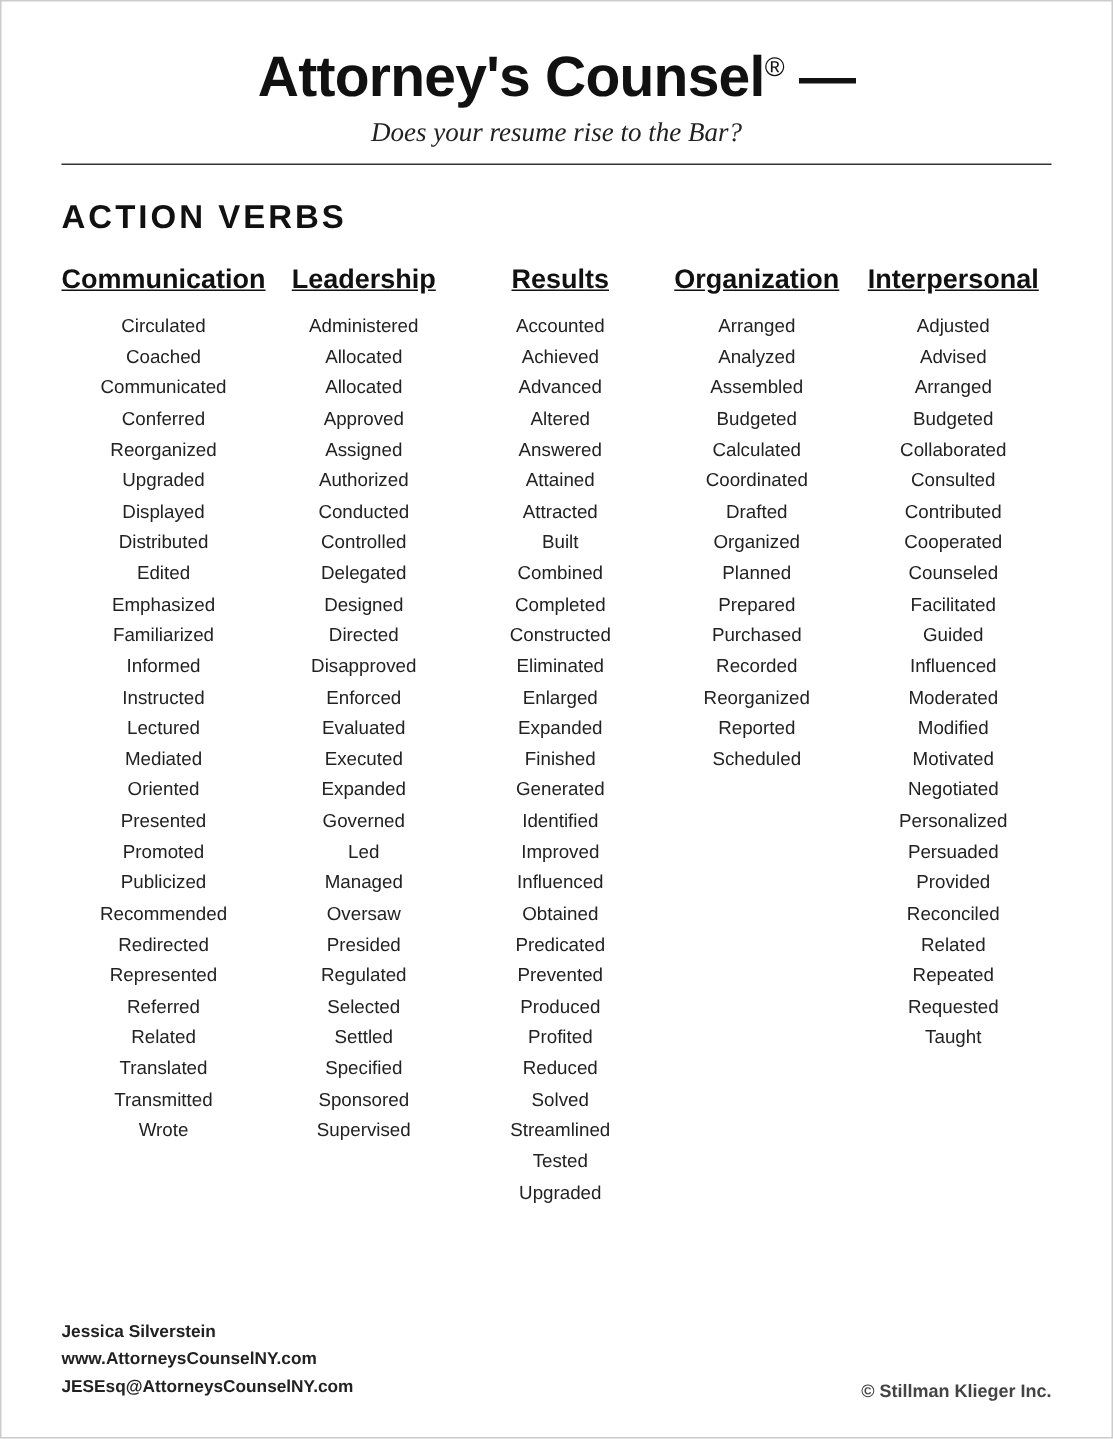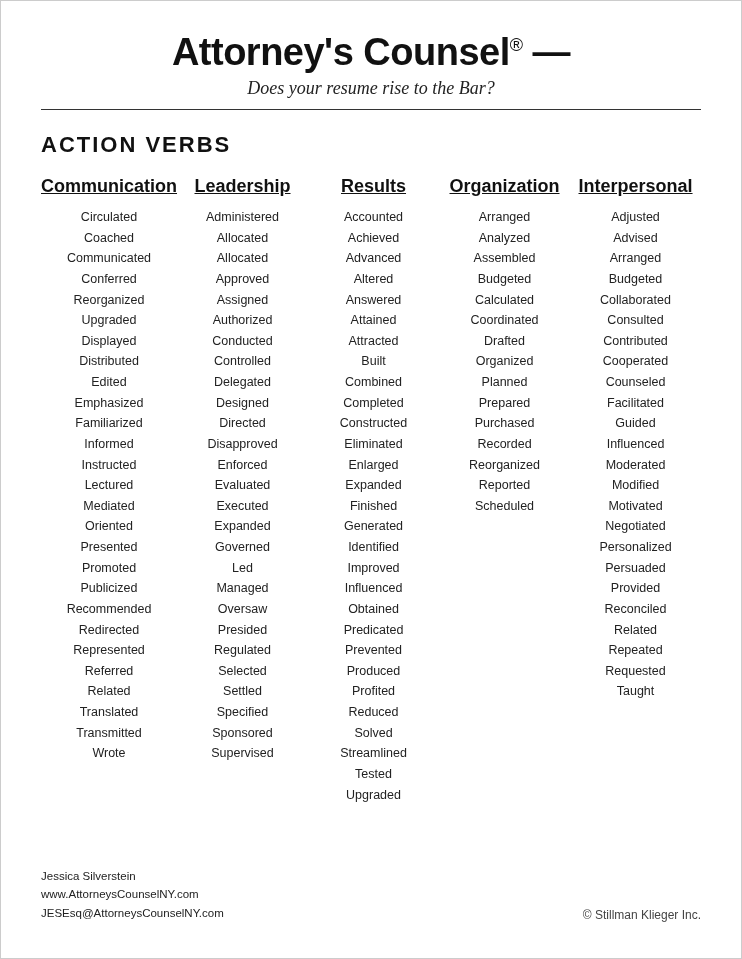--- a/index.html
+++ b/index.html
@@ -74,26 +74,27 @@
       color: #111;
     }
     .col-item {
       font-size: 12.5px;
       color: #222;
       line-height: 1.65;
       text-align: center;
     }
     .footer {
       position: absolute;
-      bottom: 36px;
+      bottom: 24px;
       left: 40px;
       right: 40px;
       display: flex;
       justify-content: space-between;
       align-items: flex-end;
+      font-weight: bold;
     }
     .footer-contact {
       font-size: 11.5px;
       color: #222;
       line-height: 1.6;
     }
     .footer-copy {
       font-size: 12px;
       color: #444;
     }

